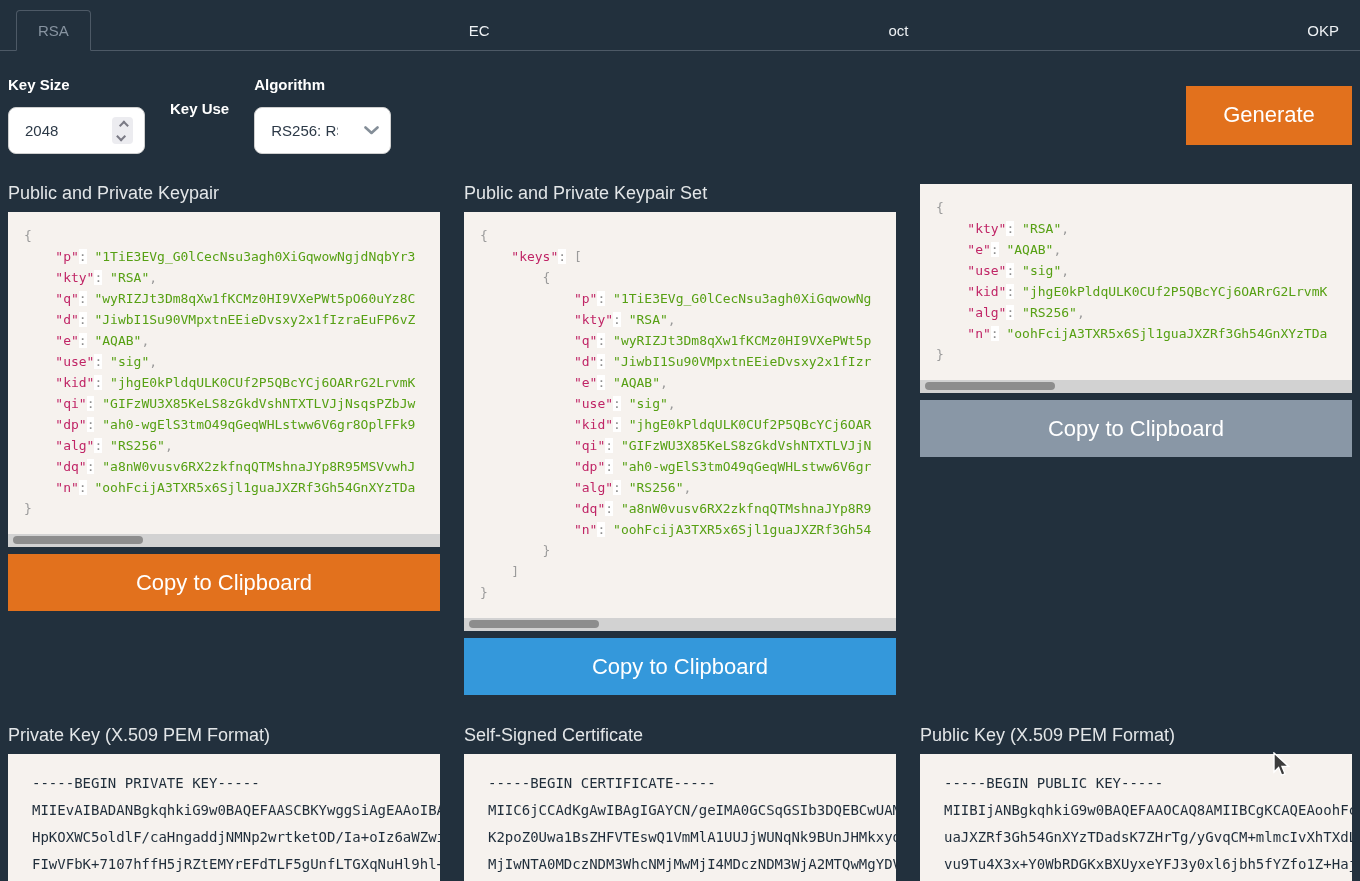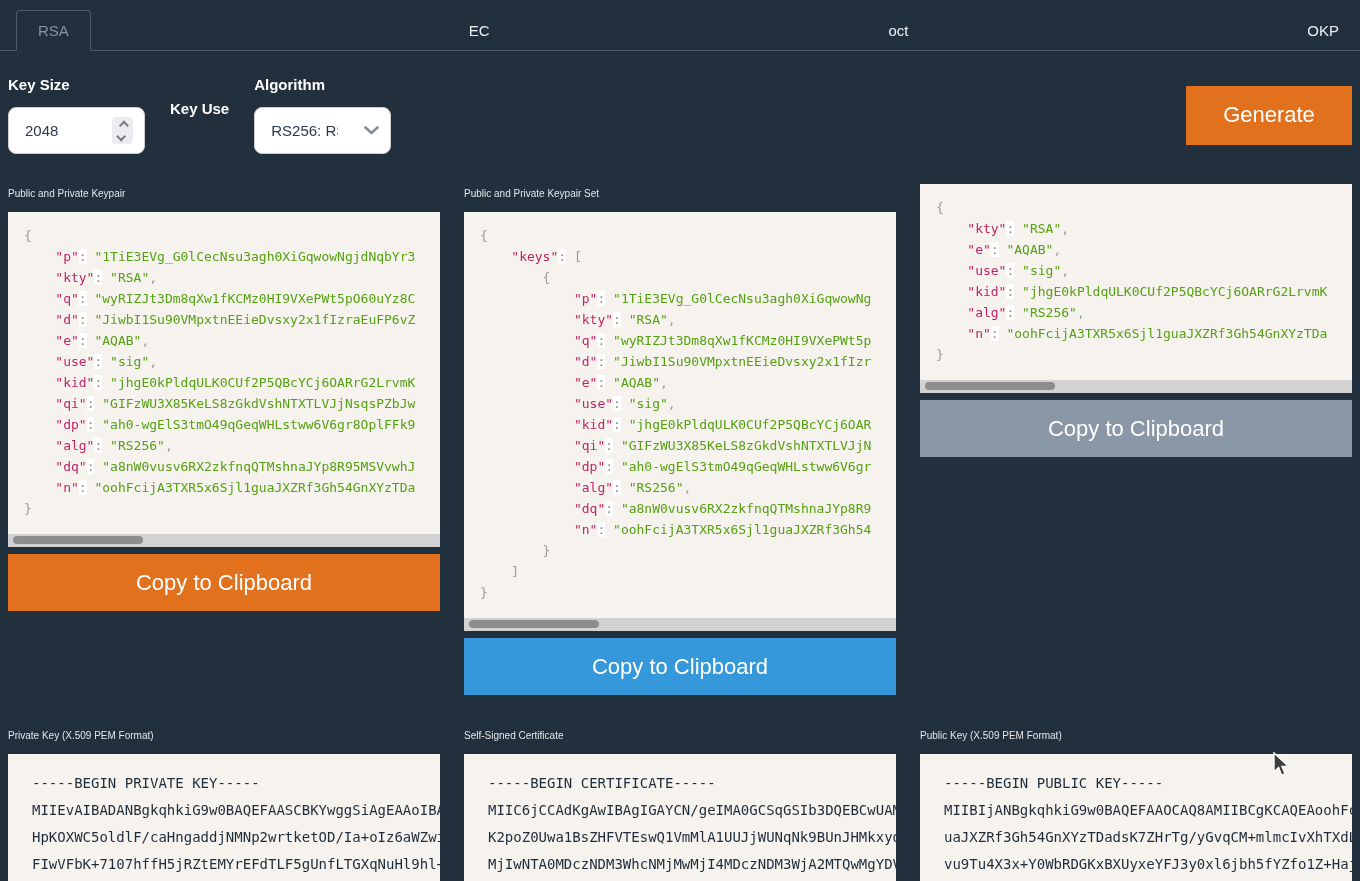--- a/index.html
+++ b/index.html
@@ -70,21 +70,21 @@
 
   
   .grid {
     margin:30px 8px 0 8px;
     display:grid;
     grid-template-columns:432px 432px 432px;
     grid-template-rows:542px auto;
     column-gap:24px;
   }
   .section-title {
-    font-size:10px; font-weight:400; color:#e3e6e8;
+    font-size:18px; font-weight:400; color:#e3e6e8;
     margin:0 0 9px 0; line-height:19px;
   }
   .code-panel { background:#f6f2ee; }
   .code {
     font-family:"DejaVu Sans Mono", monospace;
     font-size:13px; line-height:21px;
     white-space:pre; overflow:hidden;
     padding:13px 0 15px 16px;
   }
   .code-h1 { height:322px; }  

